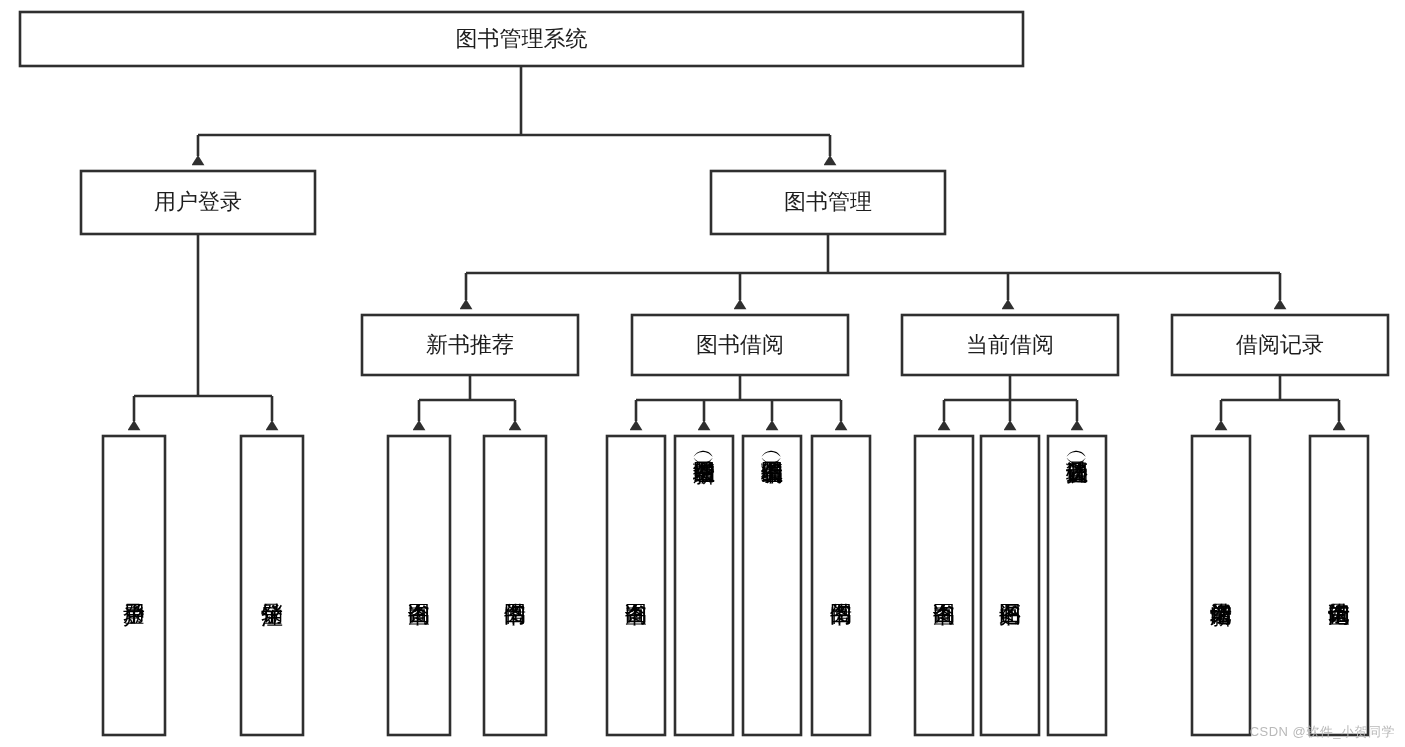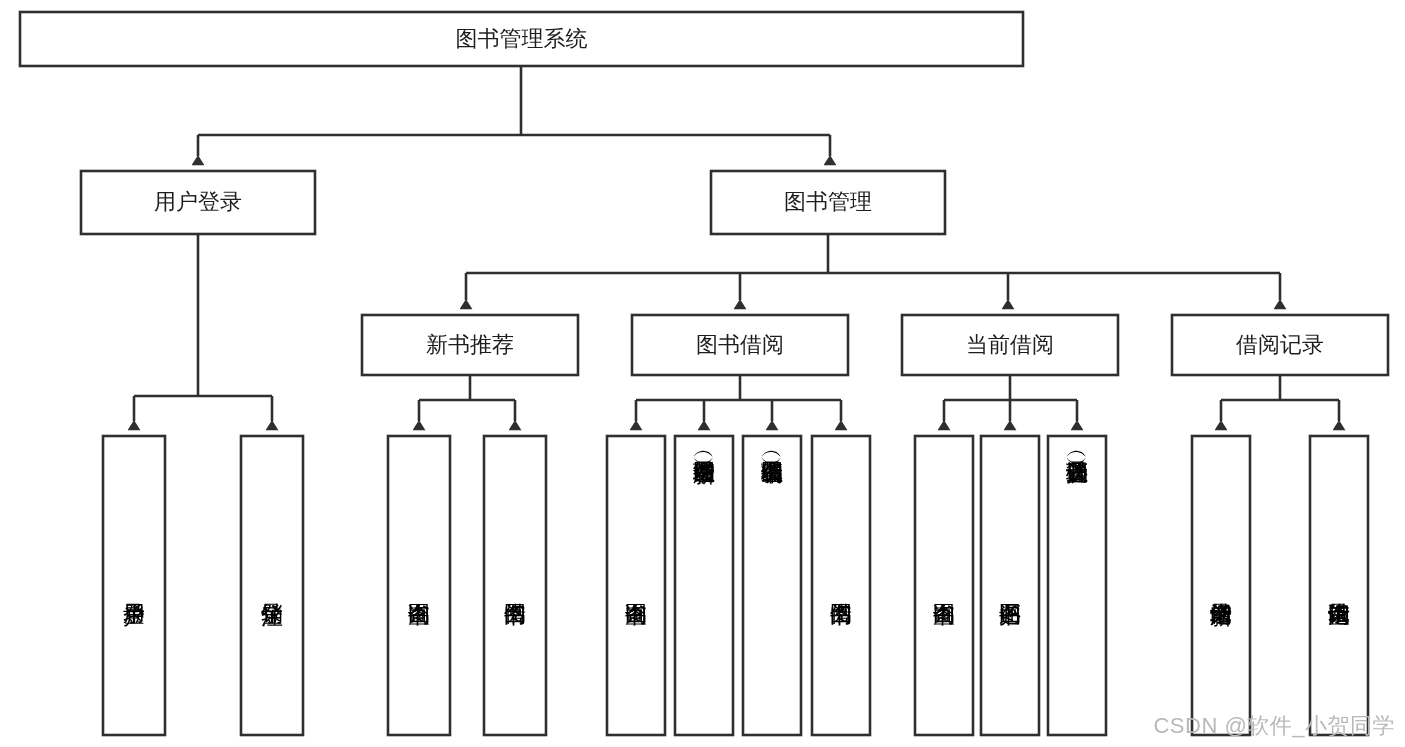--- a/index.html
+++ b/index.html
@@ -46,21 +46,21 @@
   }
   .arrow-head {
     fill: #2f2f2f;
     stroke: none;
   }
   .watermark {
     position: absolute;
     right: 10px;
     bottom: 6px;
     font-family: "Liberation Sans", "DejaVu Sans", sans-serif;
-    font-size: 22px;
+    font-size: 13px;
     color: #b9b9b9;
     letter-spacing: 0.5px;
     white-space: nowrap;
     pointer-events: none;
     text-align: center;
   }
 </style>
 </head>
 <body>
 

